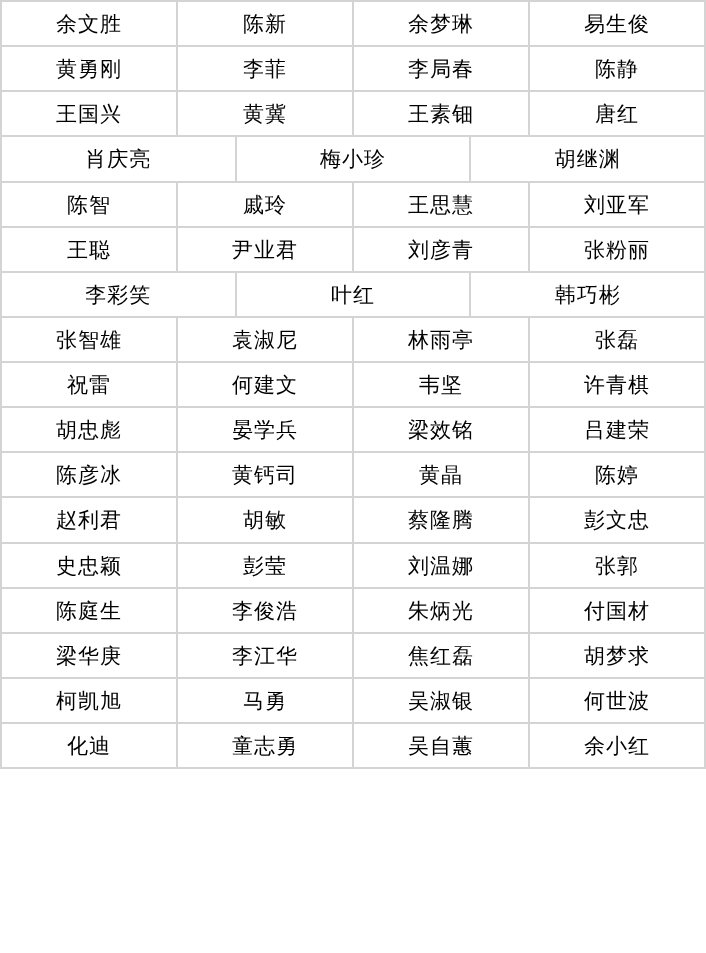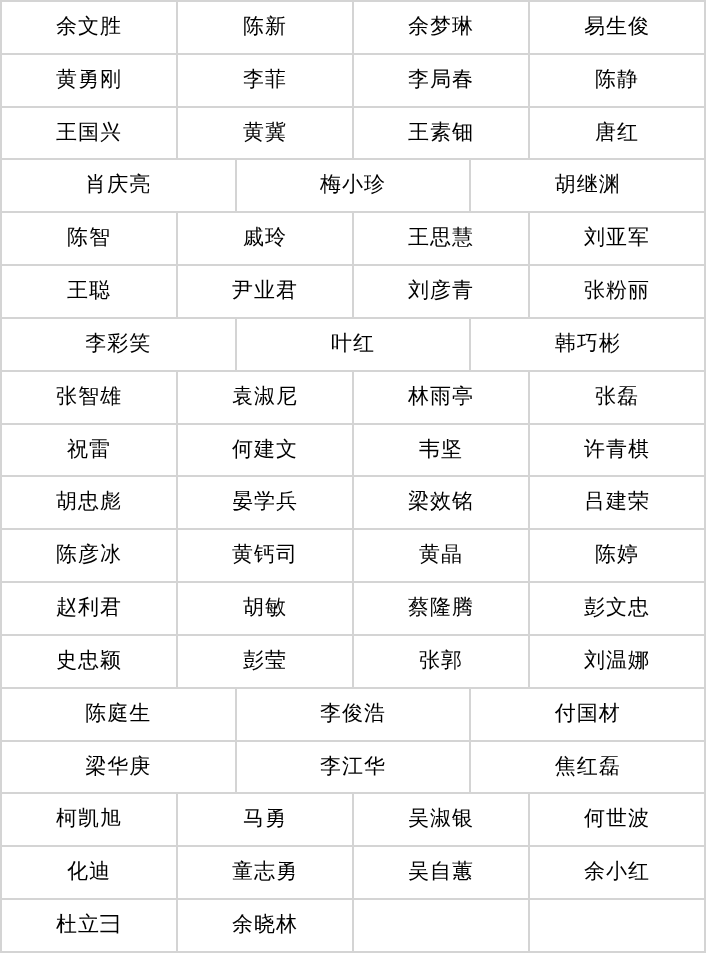--- a/index.html
+++ b/index.html
@@ -2,23 +2,23 @@
 <html><head>
 <meta charset="utf-8">
 <style>
   html, body {
     margin: 0;
     padding: 0;
     background: #ffffff;
   }
   .page {
     width: 706px;
-    height: 953px;
+    height: 769px;
     box-sizing: border-box;
-    font-family: Liberation Mono, monospace;
+    font-family: Liberation Sans, sans-serif;
     color: #000000;
   }
   .name-table {
     width: 100%;
     height: 100%;
     box-sizing: border-box;
     background: #d4d4d4; 
     padding: 2px;
     display: flex;
     flex-direction: column;
@@ -114,45 +114,41 @@
       </div>
       <div class="row">
         <div class="cell">赵利君</div>
         <div class="cell">胡敏</div>
         <div class="cell">蔡隆腾</div>
         <div class="cell">彭文忠</div>
       </div>
       <div class="row">
         <div class="cell">史忠颖</div>
         <div class="cell">彭莹</div>
+        <div class="cell">刘温娜</div>
         <div class="cell">张郭</div>
-        <div class="cell">刘温娜</div>
       </div>
       <div class="row">
         <div class="cell">陈庭生</div>
         <div class="cell">李俊浩</div>
+        <div class="cell">朱炳光</div>
         <div class="cell">付国材</div>
       </div>
       <div class="row">
         <div class="cell">梁华庚</div>
         <div class="cell">李江华</div>
         <div class="cell">焦红磊</div>
+        <div class="cell">胡梦求</div>
       </div>
       <div class="row">
         <div class="cell">柯凯旭</div>
         <div class="cell">马勇</div>
         <div class="cell">吴淑银</div>
         <div class="cell">何世波</div>
       </div>
       <div class="row">
         <div class="cell">化迪</div>
         <div class="cell">童志勇</div>
         <div class="cell">吴自蕙</div>
         <div class="cell">余小红</div>
       </div>
-      <div class="row">
-        <div class="cell">杜立彐</div>
-        <div class="cell">余晓林</div>
-        <div class="cell"></div>
-        <div class="cell"></div>
-      </div>
     </div>
 </div>
 
 </body></html>

